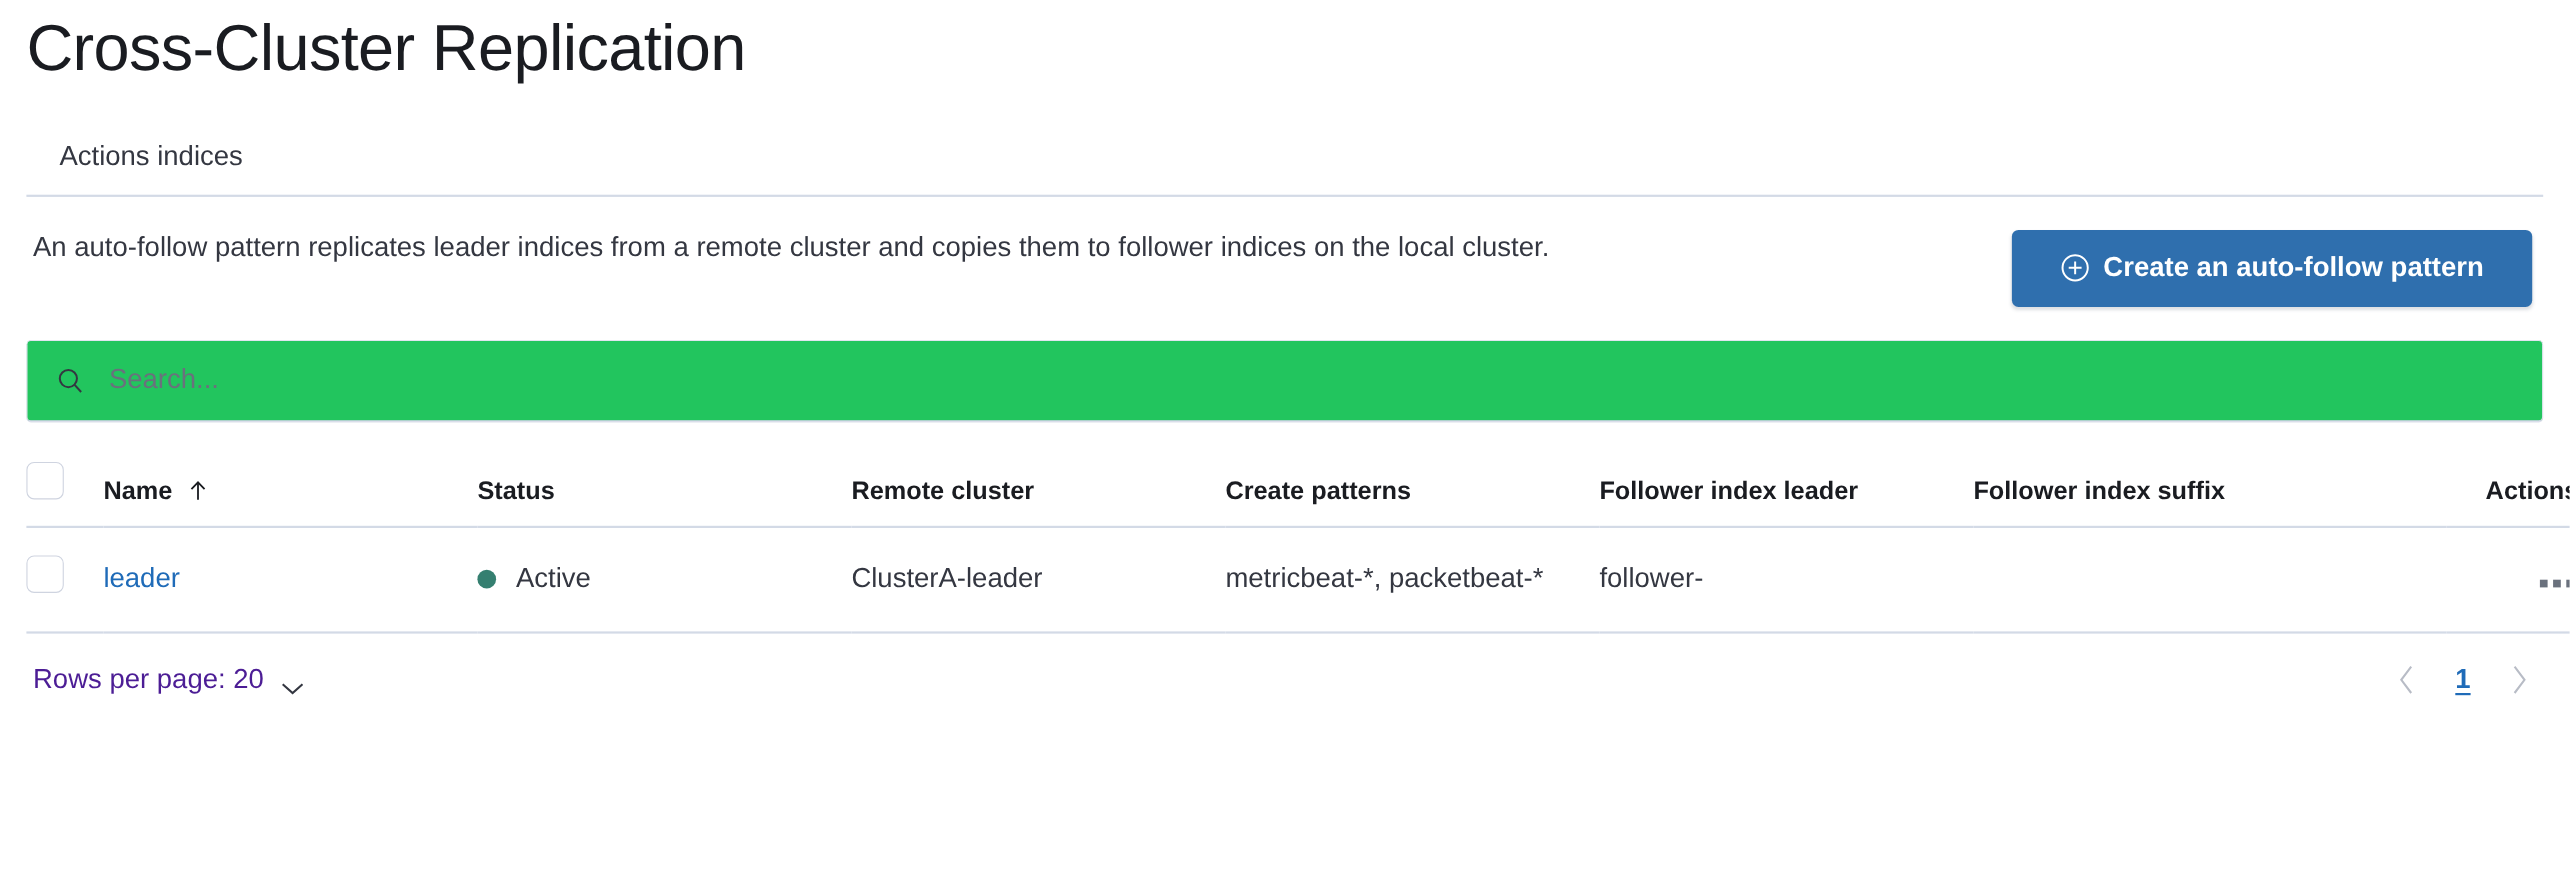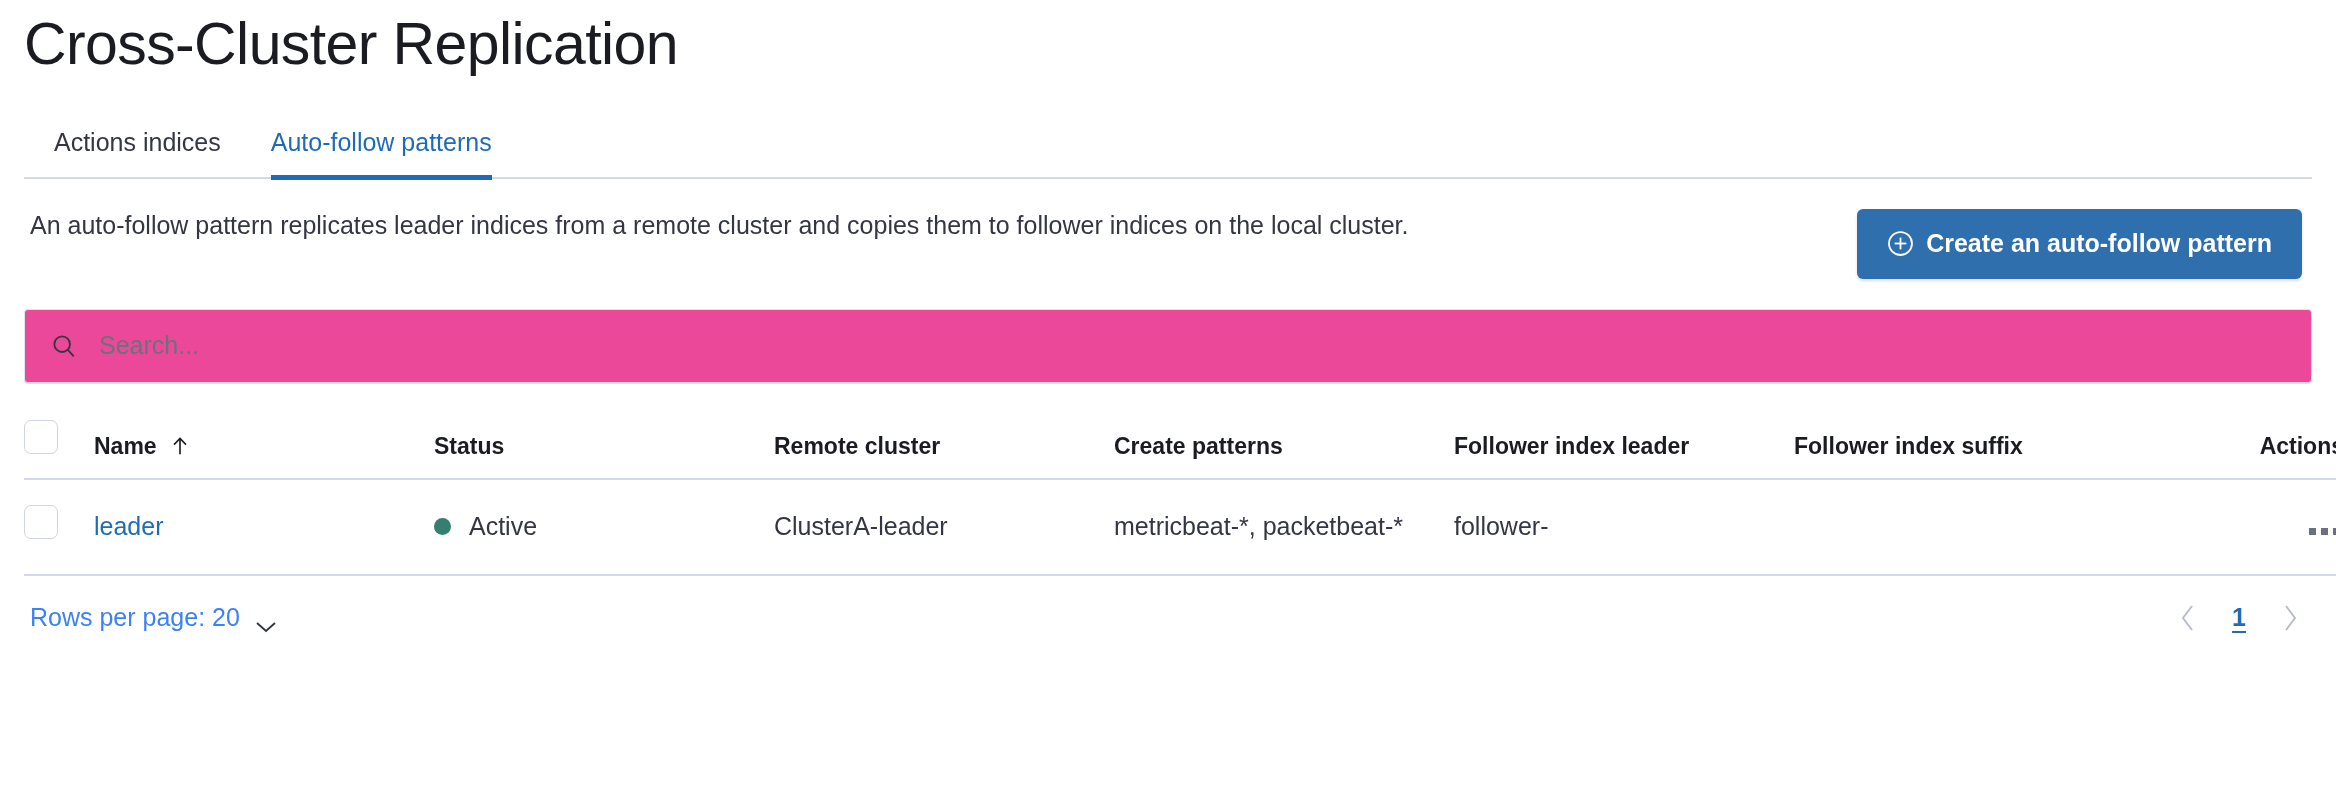--- a/index.html
+++ b/index.html
@@ -76,21 +76,21 @@
     max-width: 1700px;
     font-weight: 400;
   }
   .create-btn {
     flex: 0 0 auto;
     background: #2f6fae;
     color: #ffffff;
     border: none;
     border-radius: 6px;
     height: 70px;
-    padding: 0 30px;
+    padding: 0 44px;
     display: inline-flex;
     align-items: center;
     gap: 12px;
     font-size: 25px;
     font-family: "Liberation Sans", sans-serif;
     font-weight: 600;
     cursor: pointer;
     box-shadow: 0 2px 3px rgba(65,78,101,0.18);
     margin-top: 2px;
     margin-right: 4px;
@@ -100,21 +100,21 @@
     width: 27px;
     height: 27px;
     display: inline-block;
     flex: 0 0 auto;
   }
 
   
   .search-wrap {
     margin-top: 30px;
     height: 74px;
-    background: #ec4899;
+    background: #22c55e;
     border: 1px solid #e2e5ef;
     border-bottom-color: #cdd3e3;
     border-radius: 4px;
     display: flex;
     align-items: center;
     padding: 0 26px;
     box-sizing: border-box;
     box-shadow: 0 1px 0 rgba(190,197,216,0.55);
   }
   .search-icon {
@@ -222,21 +222,21 @@
     display: flex;
     align-items: center;
     justify-content: space-between;
     padding: 0 6px;
   }
   .rows-per-page {
     display: inline-flex;
     align-items: center;
     gap: 14px;
     font-size: 25px;
-    color: #3b82f6;
+    color: #4c1d95;
     cursor: pointer;
   }
   .chev-down { width: 24px; height: 14px; display: inline-block; }
 
   .pagination {
     display: inline-flex;
     align-items: center;
     gap: 34px;
     padding-right: 6px;
   }
@@ -252,21 +252,20 @@
 </style>
 </head>
 <body>
 
 <div class="page">
 
   <h1 class="page-title">Cross-Cluster Replication</h1>
 
   <div class="tabs">
     <div class="tab">Actions indices</div>
-    <div class="tab active">Auto-follow patterns</div>
   </div>
 
   <div class="intro">
     <div class="intro-text">An auto-follow pattern replicates leader indices from a remote cluster and copies them to follower indices on the local cluster.</div>
     <button class="create-btn">
       <span class="plus-circle">
         <svg viewBox="0 0 24 24" width="27" height="27" fill="none" stroke="#ffffff" stroke-width="1.6">
           <circle cx="12" cy="12" r="10.2"></circle>
           <line x1="12" y1="6.8" x2="12" y2="17.2"></line>
           <line x1="6.8" y1="12" x2="17.2" y2="12"></line>

